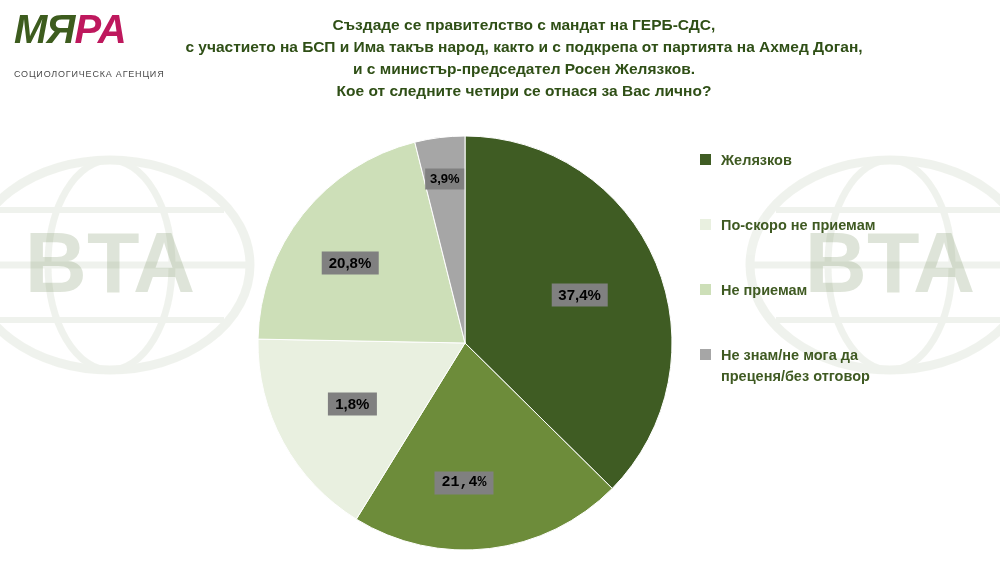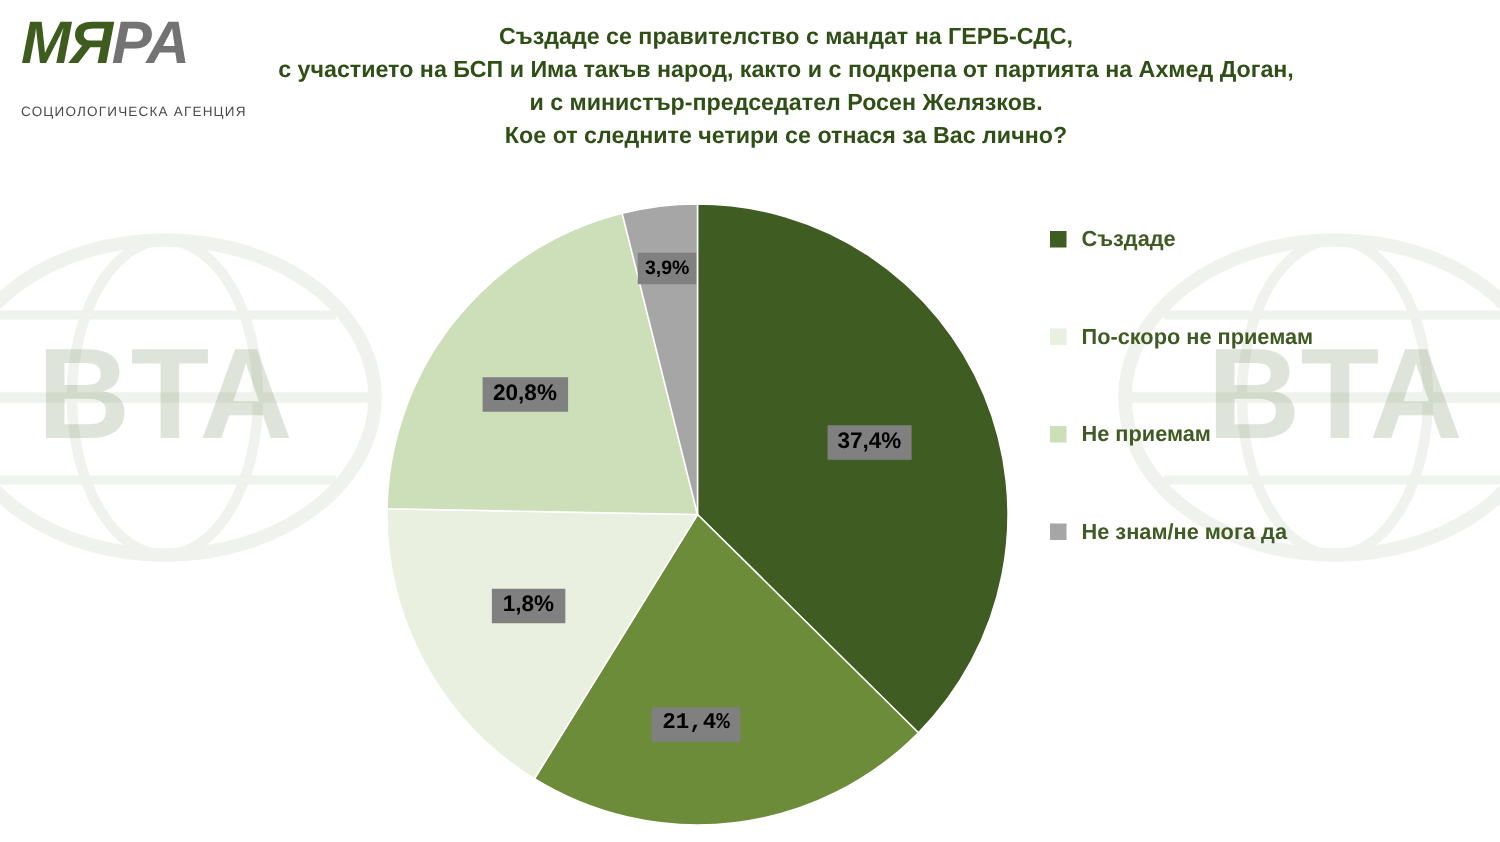--- a/index.html
+++ b/index.html
@@ -34,21 +34,21 @@
   #logo .logo-main {
     font-family: "Liberation Sans", sans-serif;
     font-weight: bold;
     font-style: italic;
     font-size: 40px;
     letter-spacing: -1px;
     line-height: 42px;
     color: #3d5c1e;
     white-space: nowrap;
   }
-  #logo .logo-main .green { color: #737373; font-style: italic; }
+  #logo .logo-main .green { color: #be185d; font-style: italic; }
   #logo .logo-sub {
     font-family: "Liberation Sans", sans-serif;
     font-size: 9px;
     letter-spacing: 0.8px;
     color: #4a4a4a;
     margin-top: 19px;
     white-space: nowrap;
   }
 
   
@@ -180,31 +180,32 @@
     <div class="slice-label" id="lbl0" style="left: 324.596px; top: 162.11px;">37,4%</div>
     <div class="slice-label" id="lbl1" style="left: 209px; top: 349.758px; font-family: Liberation Mono, monospace;">21,4%</div>
     <div class="slice-label" id="lbl2" style="left: 97.3411px; top: 271.475px;">1,8%</div>
     <div class="slice-label" id="lbl3" style="left: 95px; top: 130.071px;">20,8%</div>
     <div class="slice-label small" id="lbl4" style="left: 189.761px; top: 45.6414px;">3,9%</div>
   </div>
 
   <div id="legend">
     <div class="legend-item">
       <span class="legend-swatch" id="sw0" style="background: rgb(63, 92, 35);"></span>
-      <span class="legend-label">Създаде</span>
+      <span class="legend-label">Желязков</span>
     </div>
     <div class="legend-item">
       <span class="legend-swatch" id="sw2" style="background: rgb(233, 240, 224);"></span>
       <span class="legend-label">По-скоро не приемам</span>
     </div>
     <div class="legend-item">
       <span class="legend-swatch" id="sw3" style="background: rgb(205, 223, 184);"></span>
       <span class="legend-label">Не приемам</span>
     </div>
     <div class="legend-item">
       <span class="legend-swatch" id="sw4" style="background: rgb(166, 166, 166);"></span>
       <span class="legend-label">
         <span>Не знам/не мога да</span><br>
+        <span>преценя/без отговор</span>
       </span>
     </div>
   </div>
 
 </div>
 
 </body></html>

